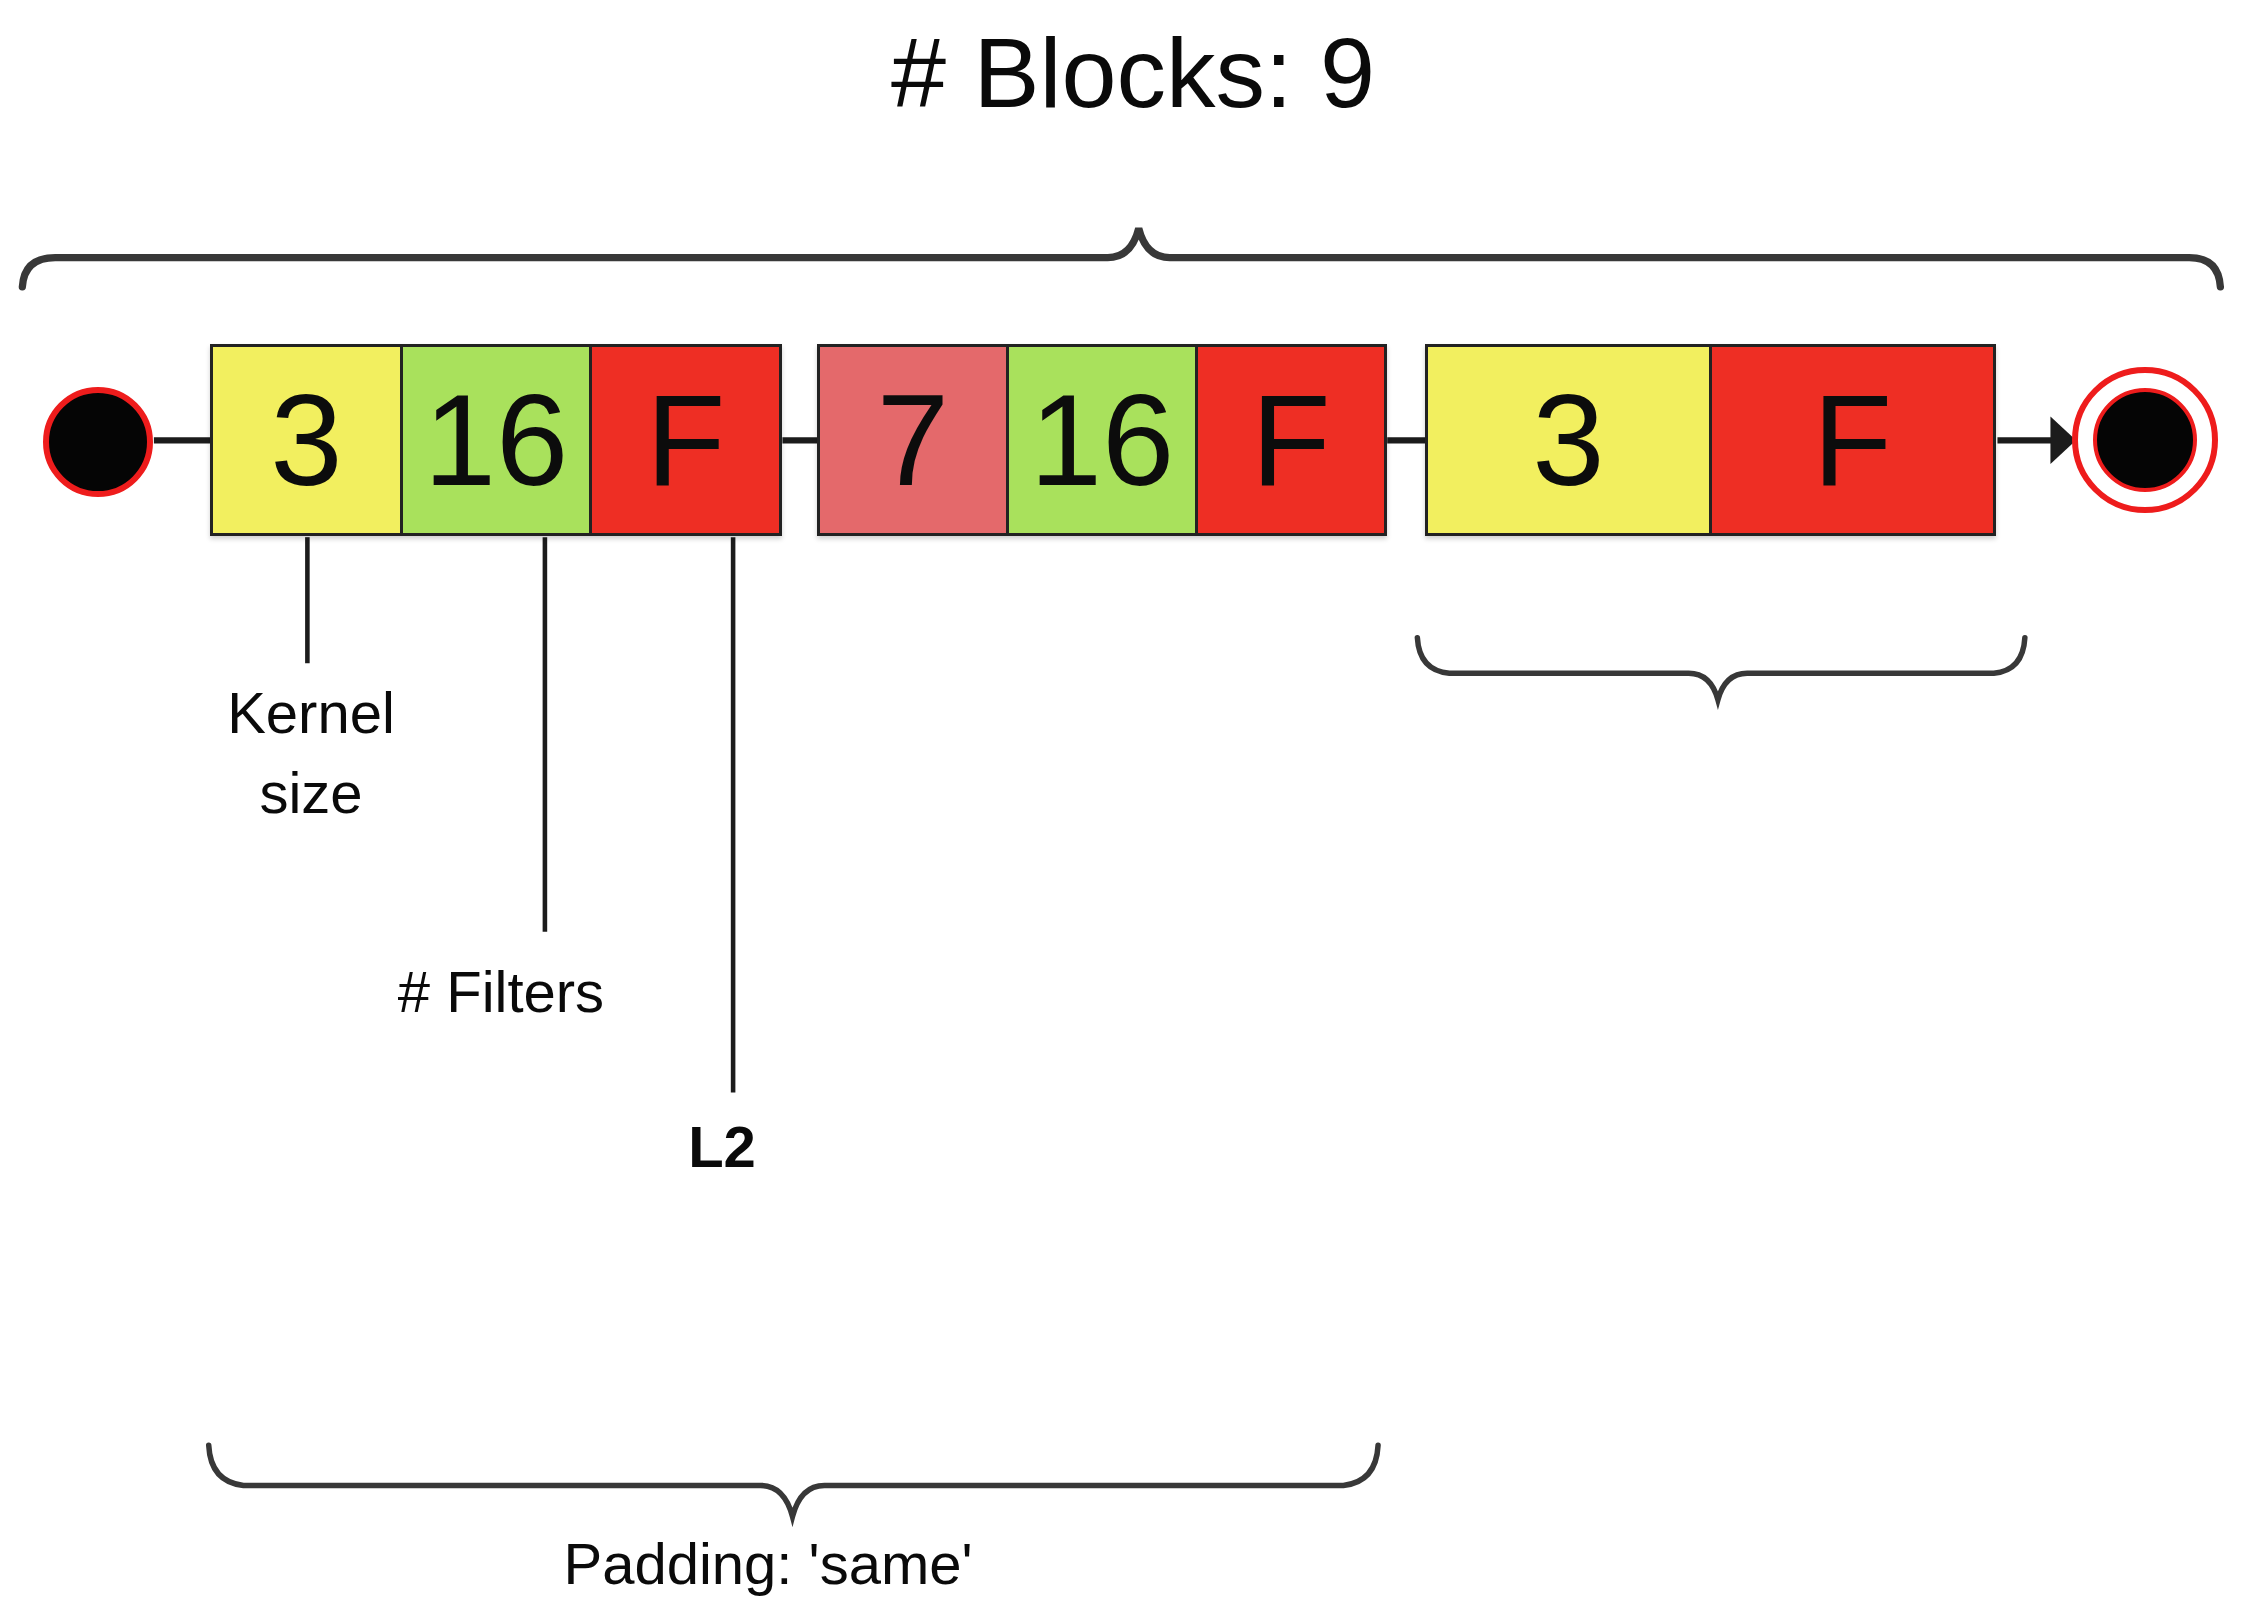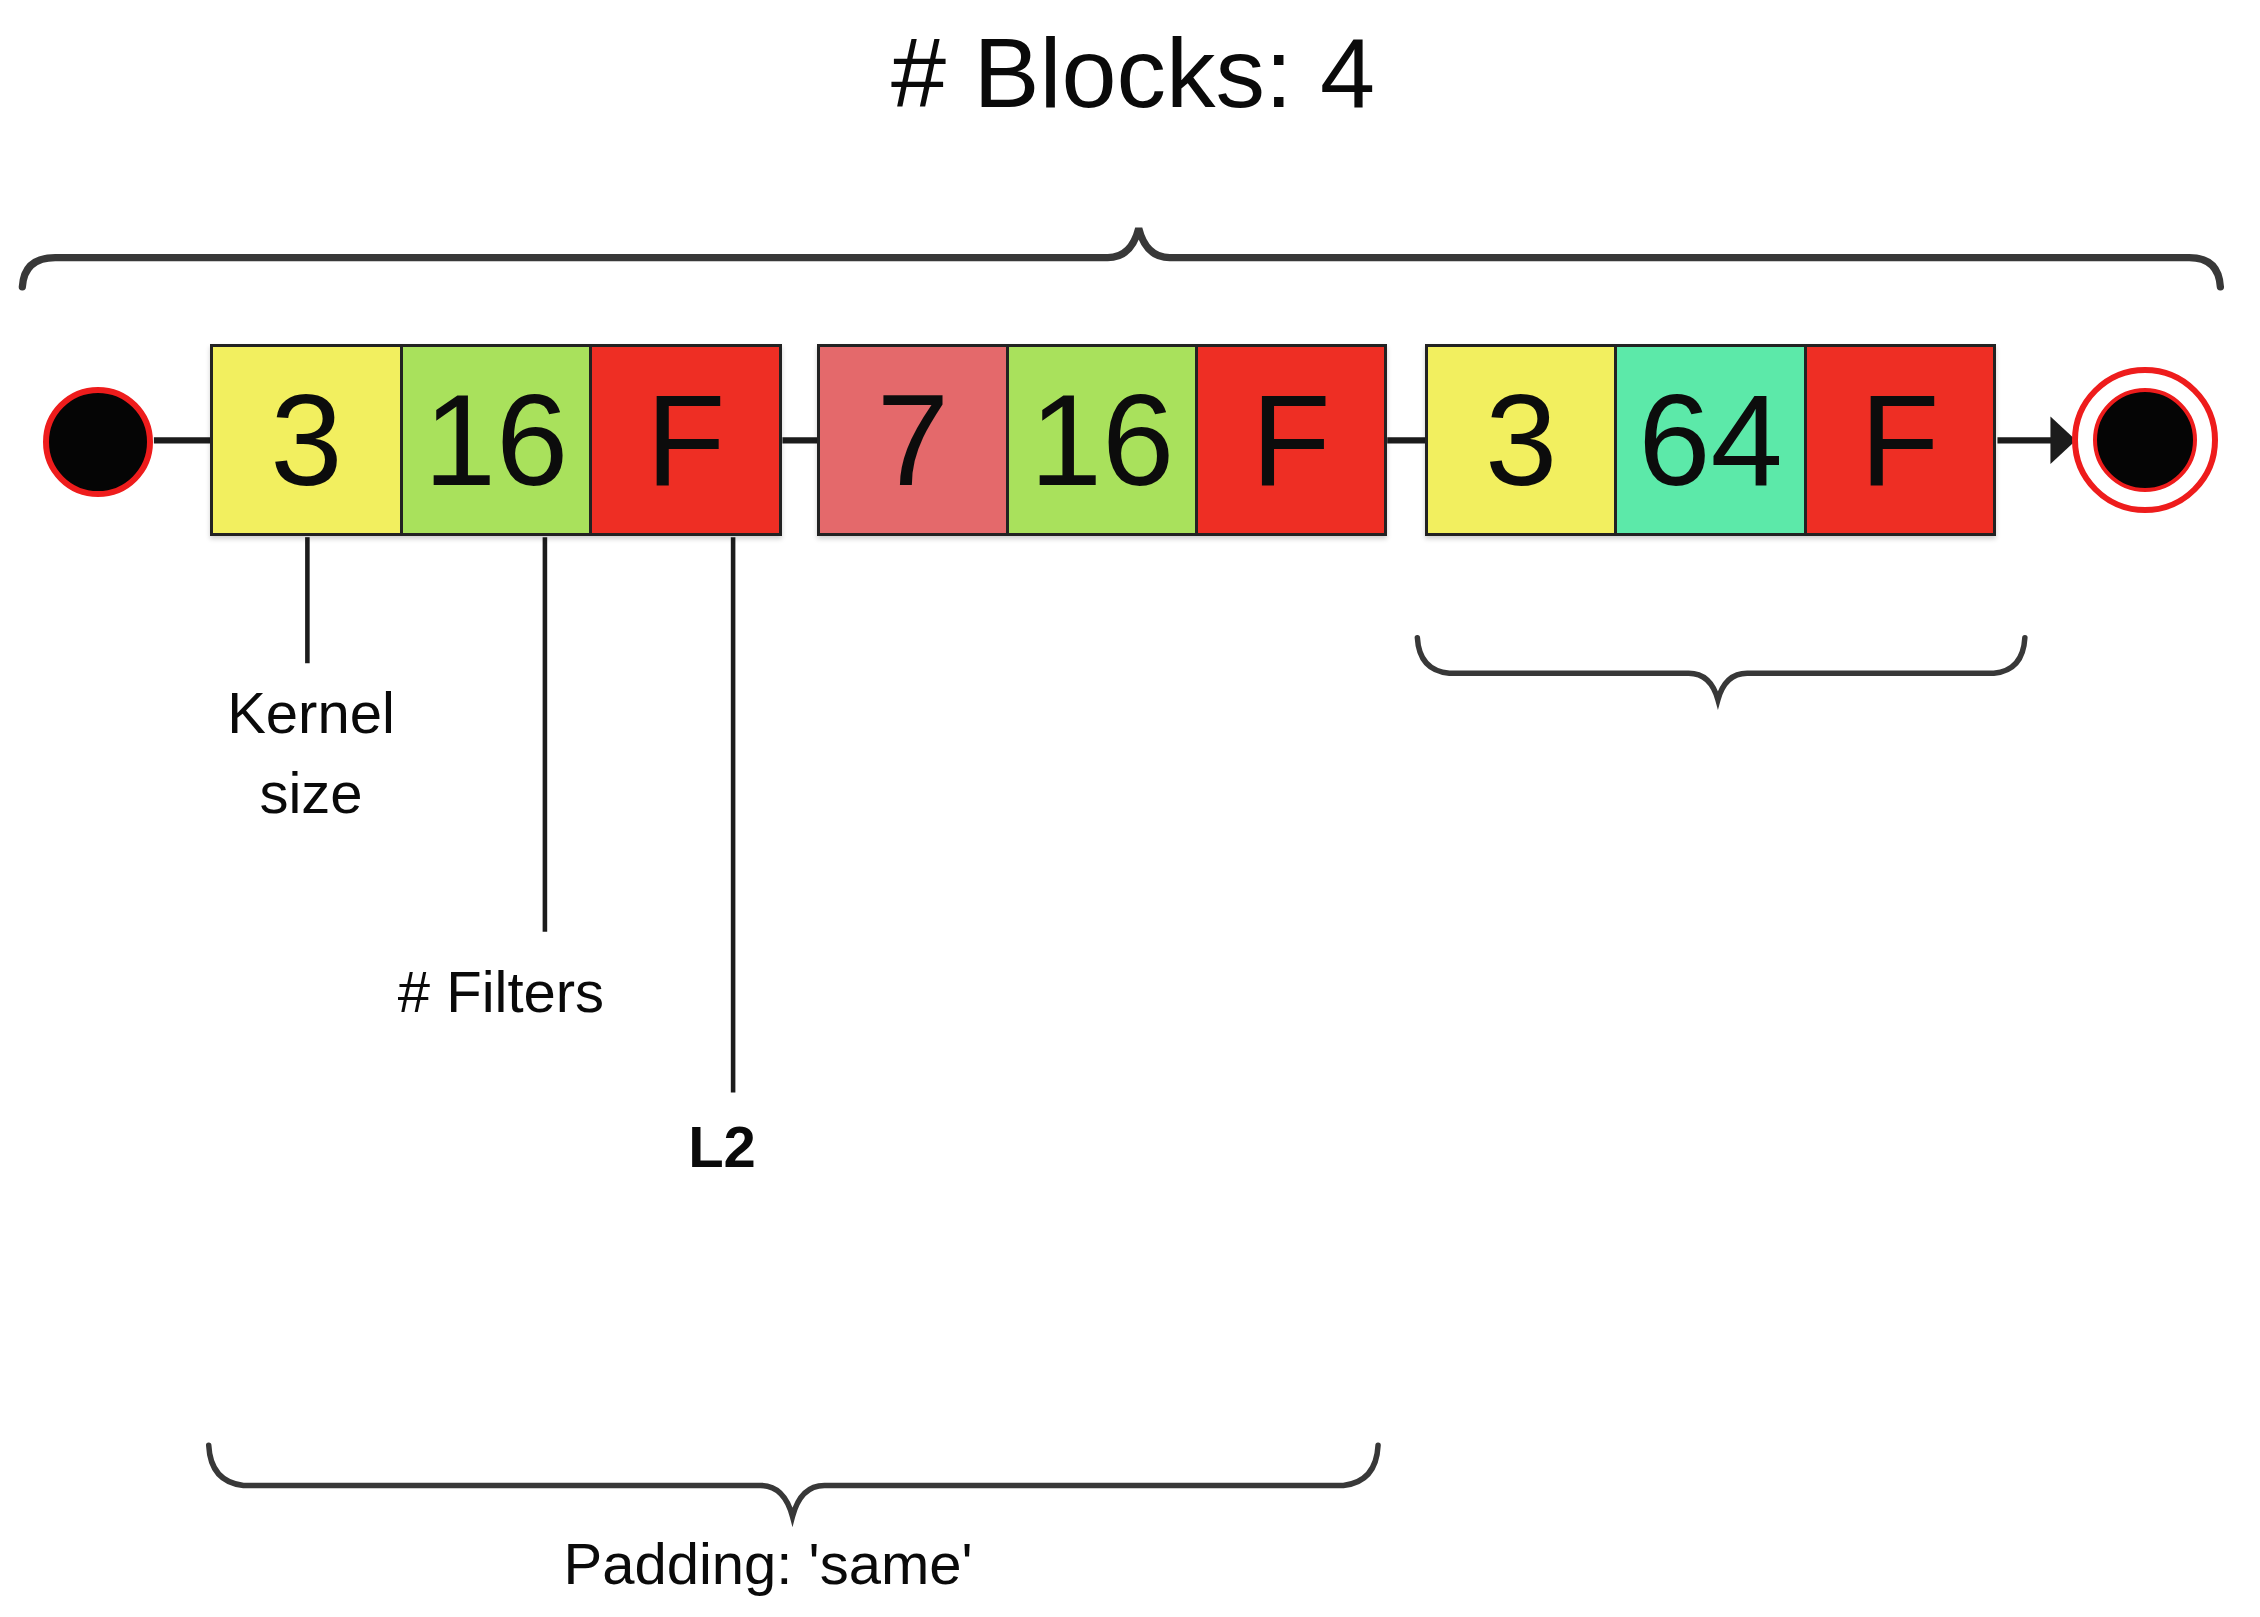--- a/index.html
+++ b/index.html
@@ -102,21 +102,21 @@
   .ann-filters { left: 501px;  top: 952px; }
   .ann-l2      { left: 722px;  top: 1107px; font-weight: bold; }
   .ann-valid   { left: 1686px; top: 693px;  }
   .ann-same    { left: 768px;  top: 1524px; }
 </style>
 </head>
 <body>
 
 <div id="stage">
 
-  <div class="diagram-title"># Blocks: 4</div>
+  <div class="diagram-title"># Blocks: 9</div>
 
   <svg id="lines-overlay" viewBox="0 0 2474 1770">
 
     <path d="M 24 314 Q 26 282 60 282 L 1212 282 Q 1238 282 1246 250 Q 1254 282 1280 282 L 2396 282 Q 2428 282 2430 314" fill="none" stroke="#383838" stroke-width="8" stroke-linecap="round"></path>
 
     <line x1="168" y1="482" x2="230" y2="482" stroke="#1c1c1c" stroke-width="7"></line>
     <line x1="856" y1="482" x2="896" y2="482" stroke="#1c1c1c" stroke-width="7"></line>
     <line x1="1518" y1="482" x2="1562" y2="482" stroke="#1c1c1c" stroke-width="7"></line>
     <line x1="2186" y1="482" x2="2246" y2="482" stroke="#1c1c1c" stroke-width="7"></line>
     <polygon points="2244,456 2244,508 2272,482" fill="#1c1c1c"></polygon>
@@ -139,21 +139,20 @@
   </div>
 
   <div class="block block-2">
     <div class="cell" style="background: rgb(228, 105, 107);">7</div>
     <div class="cell" style="background: rgb(169, 225, 92);">16</div>
     <div class="cell" style="background: rgb(238, 46, 36);">F</div>
   </div>
 
   <div class="block block-3">
     <div class="cell" style="background: rgb(242, 239, 95);">3</div>
-    <div class="cell" style="background: rgb(92, 233, 169);">64</div>
     <div class="cell" style="background: rgb(238, 46, 36);">F</div>
   </div>
 
   <div class="state-node-end-outer">
     <div class="state-node-end-inner"></div>
   </div>
 
   <div class="annotation ann-kernel">
     <div>Kernel</div>
     <div>size</div>

